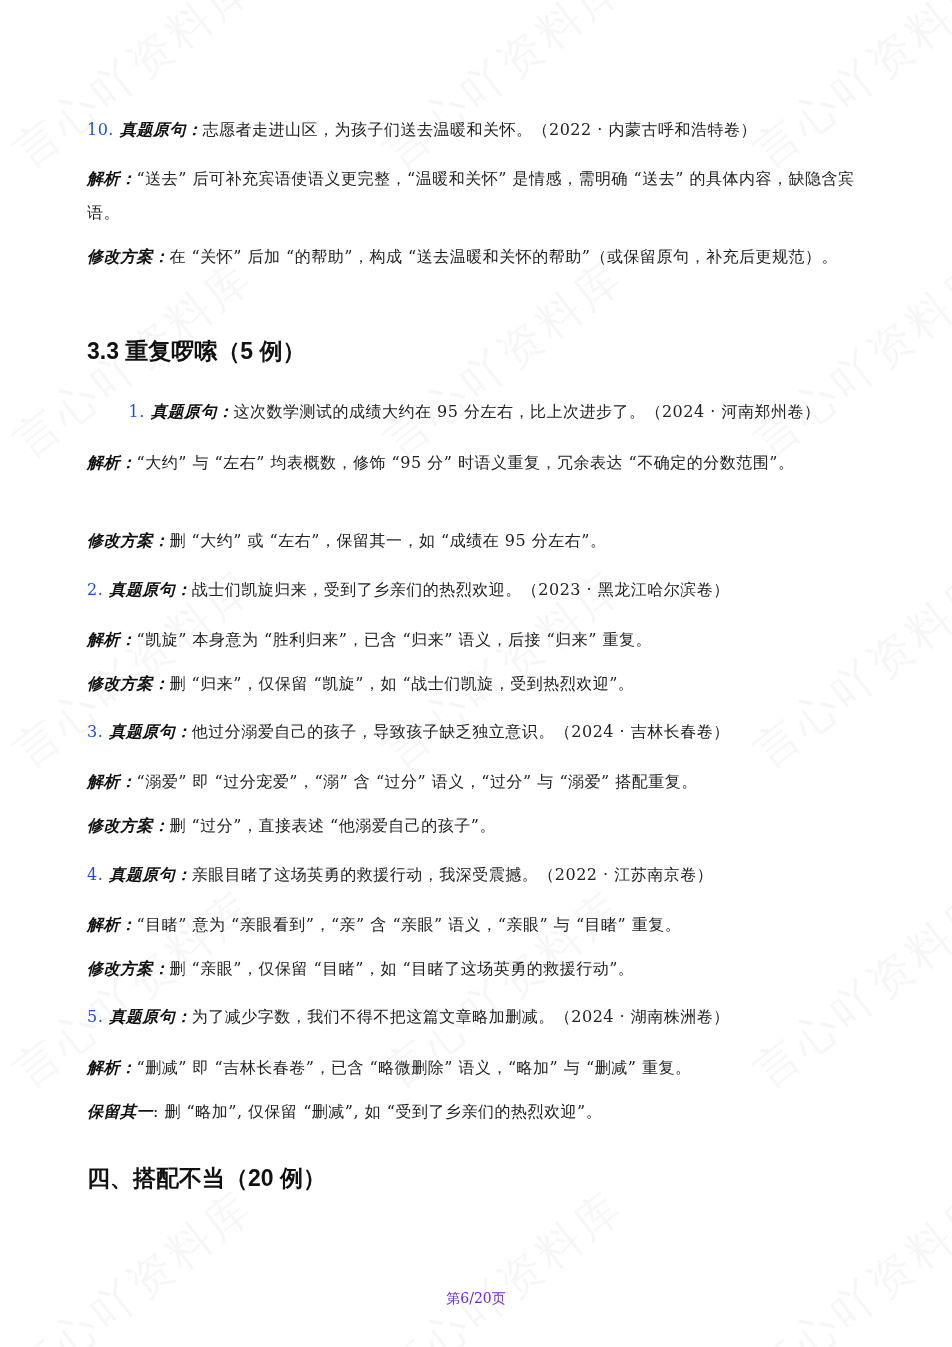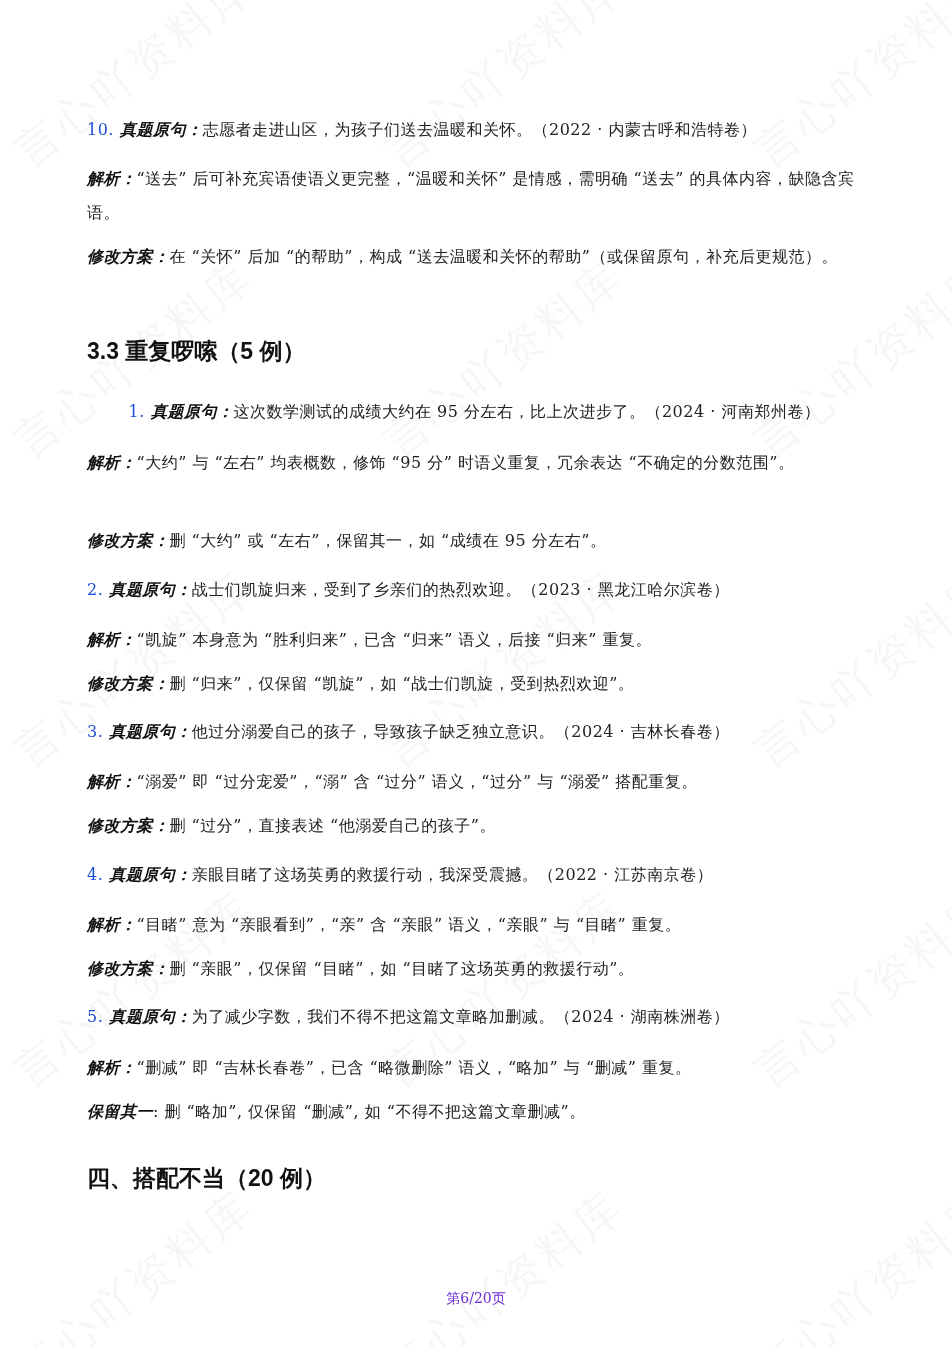--- a/index.html
+++ b/index.html
@@ -96,19 +96,19 @@
     <span class="lbl">修改方案：</span><span>删 “亲眼”，仅保留 “目睹”，如 “目睹了这场英勇的救援行动”。</span>
   </div>
 
   <div class="p" style="top:1000px;">
     <span class="num">5.</span><span class="lbl">真题原句：</span><span>为了减少字数，我们不得不把这篇文章略加删减。（2024 · 湖南株洲卷）</span>
   </div>
   <div class="p" style="top:1051px;">
     <span class="lbl">解析：</span><span>“删减” 即 “吉林长春卷”，已含 “略微删除” 语义，“略加” 与 “删减” 重复。</span>
   </div>
   <div class="p" style="top:1095px;">
-    <span class="lbl">保留其一</span><span>: 删 “略加”, 仅保留 “删减”, 如 “不得不把这篇文章删减”。</span>
+    <span class="lbl">保留其一</span><span>: 删 “略加”, 仅保留 “删减”, 如 “受到了乡亲们的热烈欢迎”。</span>
   </div>
 
   <h2 class="h-main" style="top:1163px;">四、搭配不当（20 例）</h2>
 </div>
 
 <div class="footer">第6/20页</div>
 
 </body></html>

